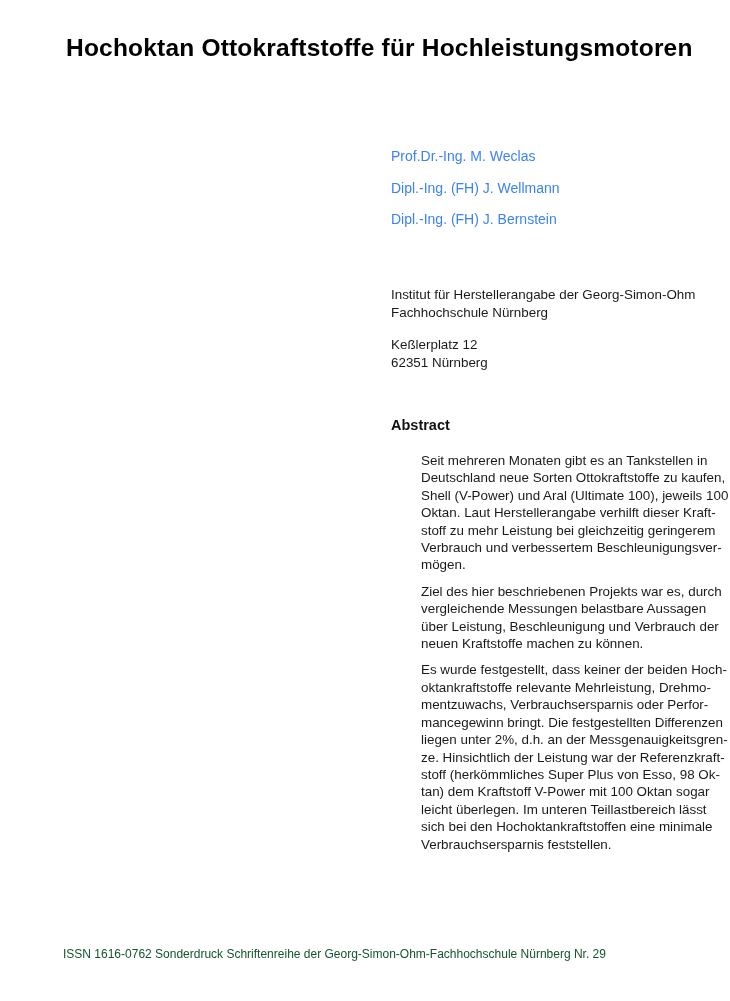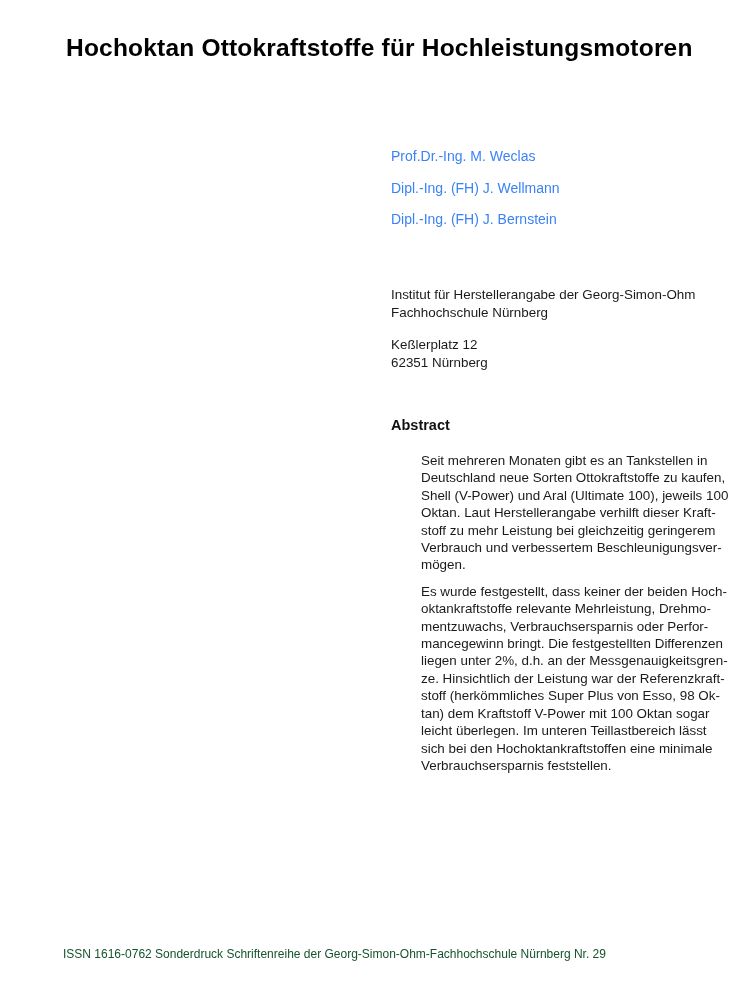--- a/index.html
+++ b/index.html
@@ -118,20 +118,24 @@
     <div class="abstract-heading">Abstract</div>
 
     <div class="abstract-body">
       <p class="abstract-par">Seit mehreren Monaten gibt es an Tankstellen in
 Deutschland neue Sorten Ottokraftstoffe zu kaufen,
 Shell (V-Power) und Aral (Ultimate 100), jeweils 100
 Oktan. Laut Herstellerangabe verhilft dieser Kraft-
 stoff zu mehr Leistung bei gleichzeitig geringerem
 Verbrauch und verbessertem Beschleunigungsver-
 mögen.</p>
+      <p class="abstract-par">Ziel des hier beschriebenen Projekts war es, durch
+vergleichende Messungen belastbare Aussagen
+über Leistung, Beschleunigung und Verbrauch der
+neuen Kraftstoffe machen zu können.</p>
       <p class="abstract-par">Es wurde festgestellt, dass keiner der beiden Hoch-
 oktankraftstoffe relevante Mehrleistung, Drehmo-
 mentzuwachs, Verbrauchsersparnis oder Perfor-
 mancegewinn bringt. Die festgestellten Differenzen
 liegen unter 2%, d.h. an der Messgenauigkeitsgren-
 ze. Hinsichtlich der Leistung war der Referenzkraft-
 stoff (herkömmliches Super Plus von Esso, 98 Ok-
 tan) dem Kraftstoff V-Power mit 100 Oktan sogar
 leicht überlegen. Im unteren Teillastbereich lässt
 sich bei den Hochoktankraftstoffen eine minimale

